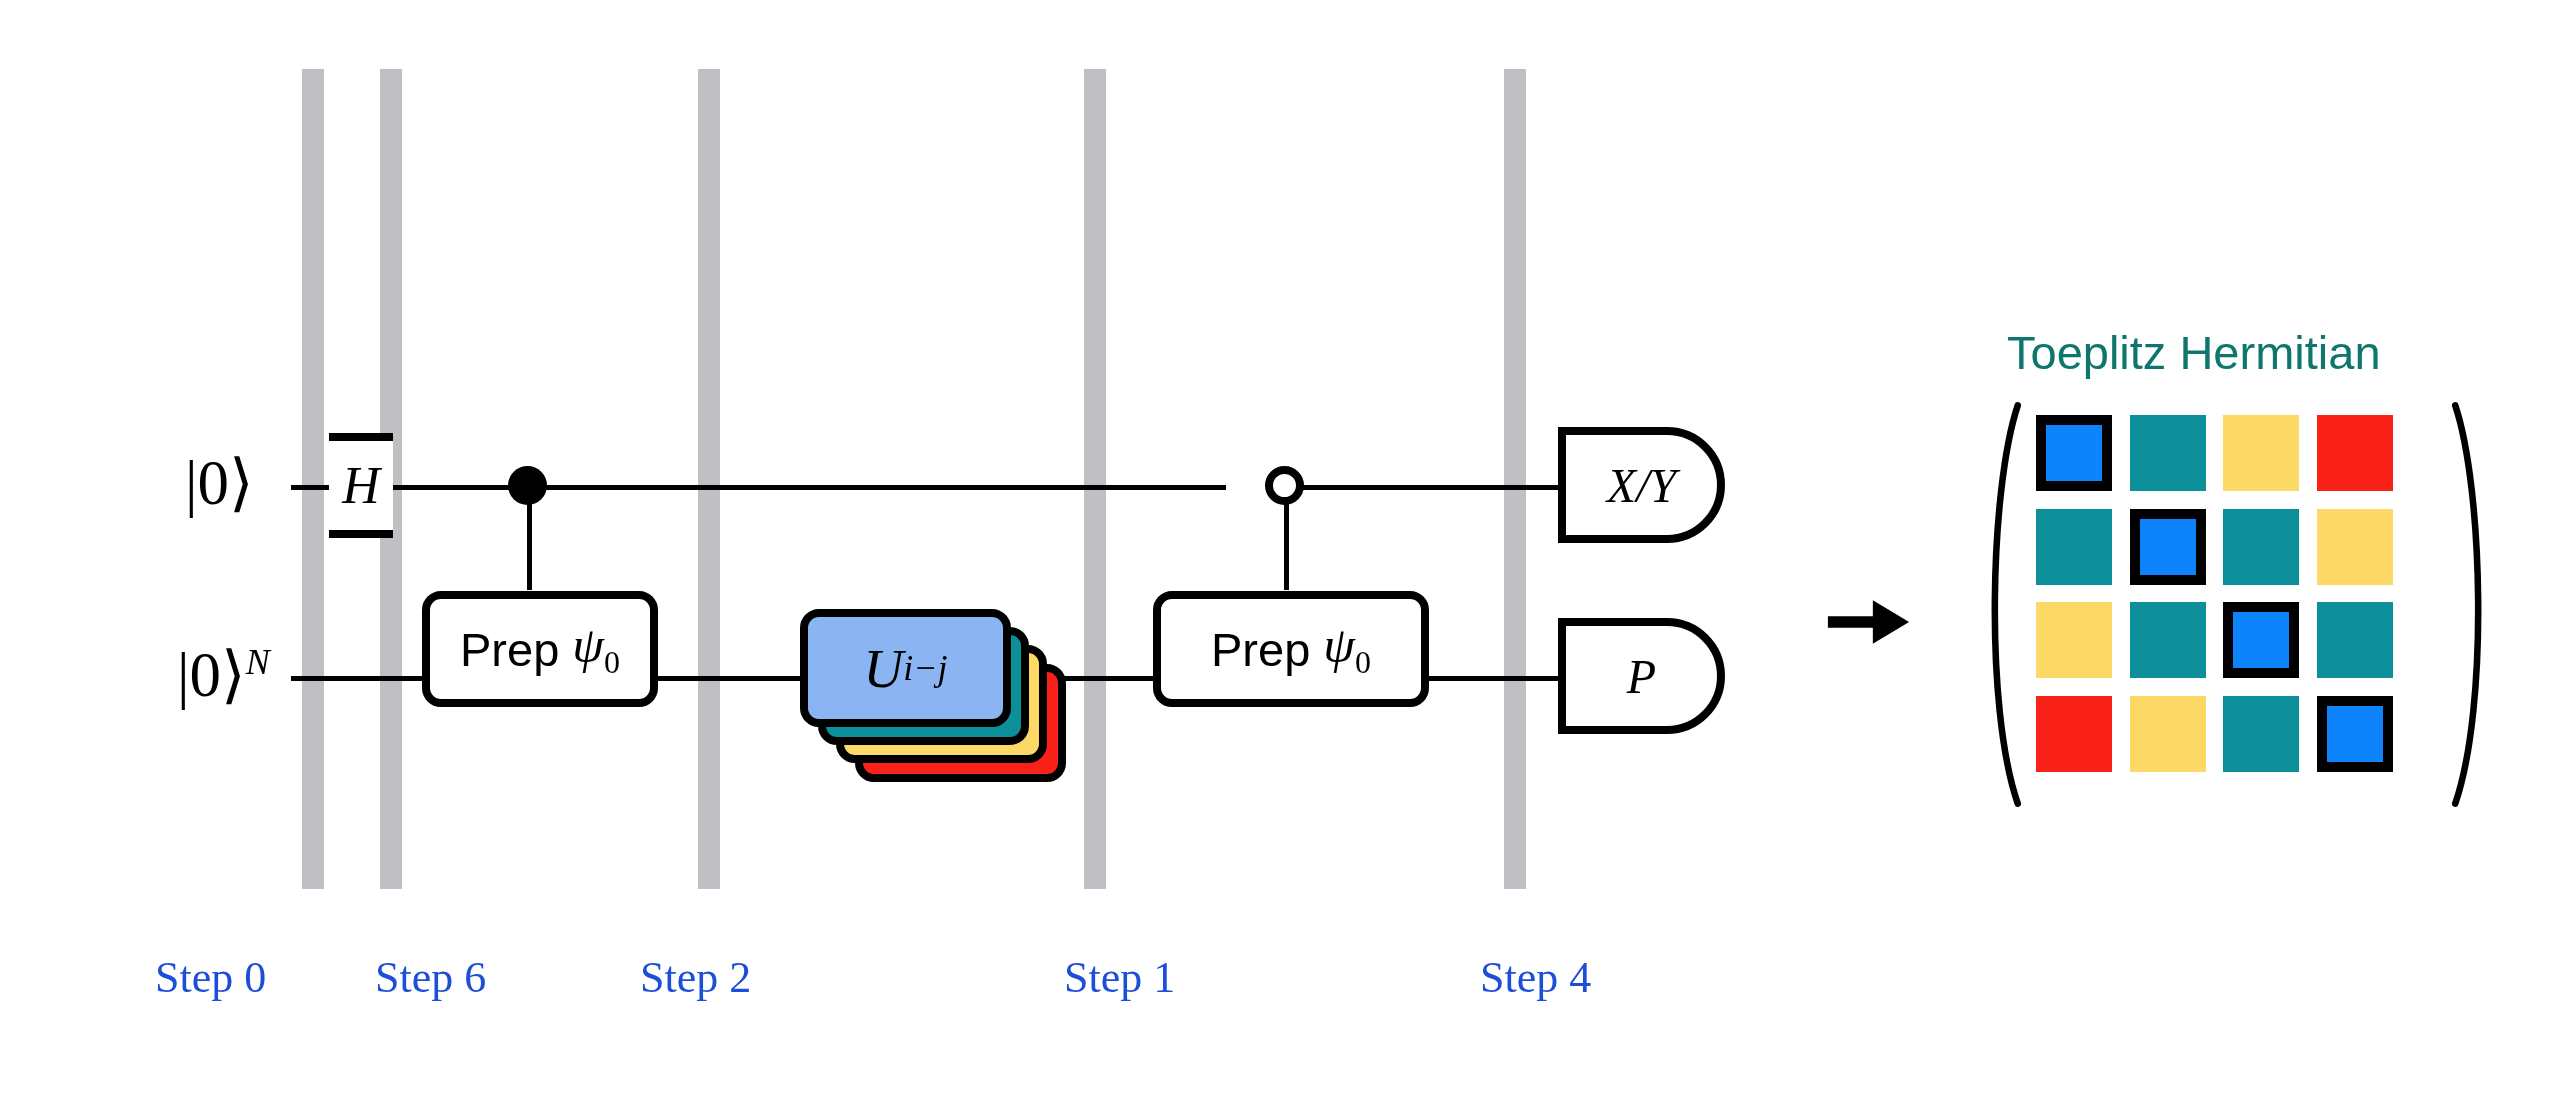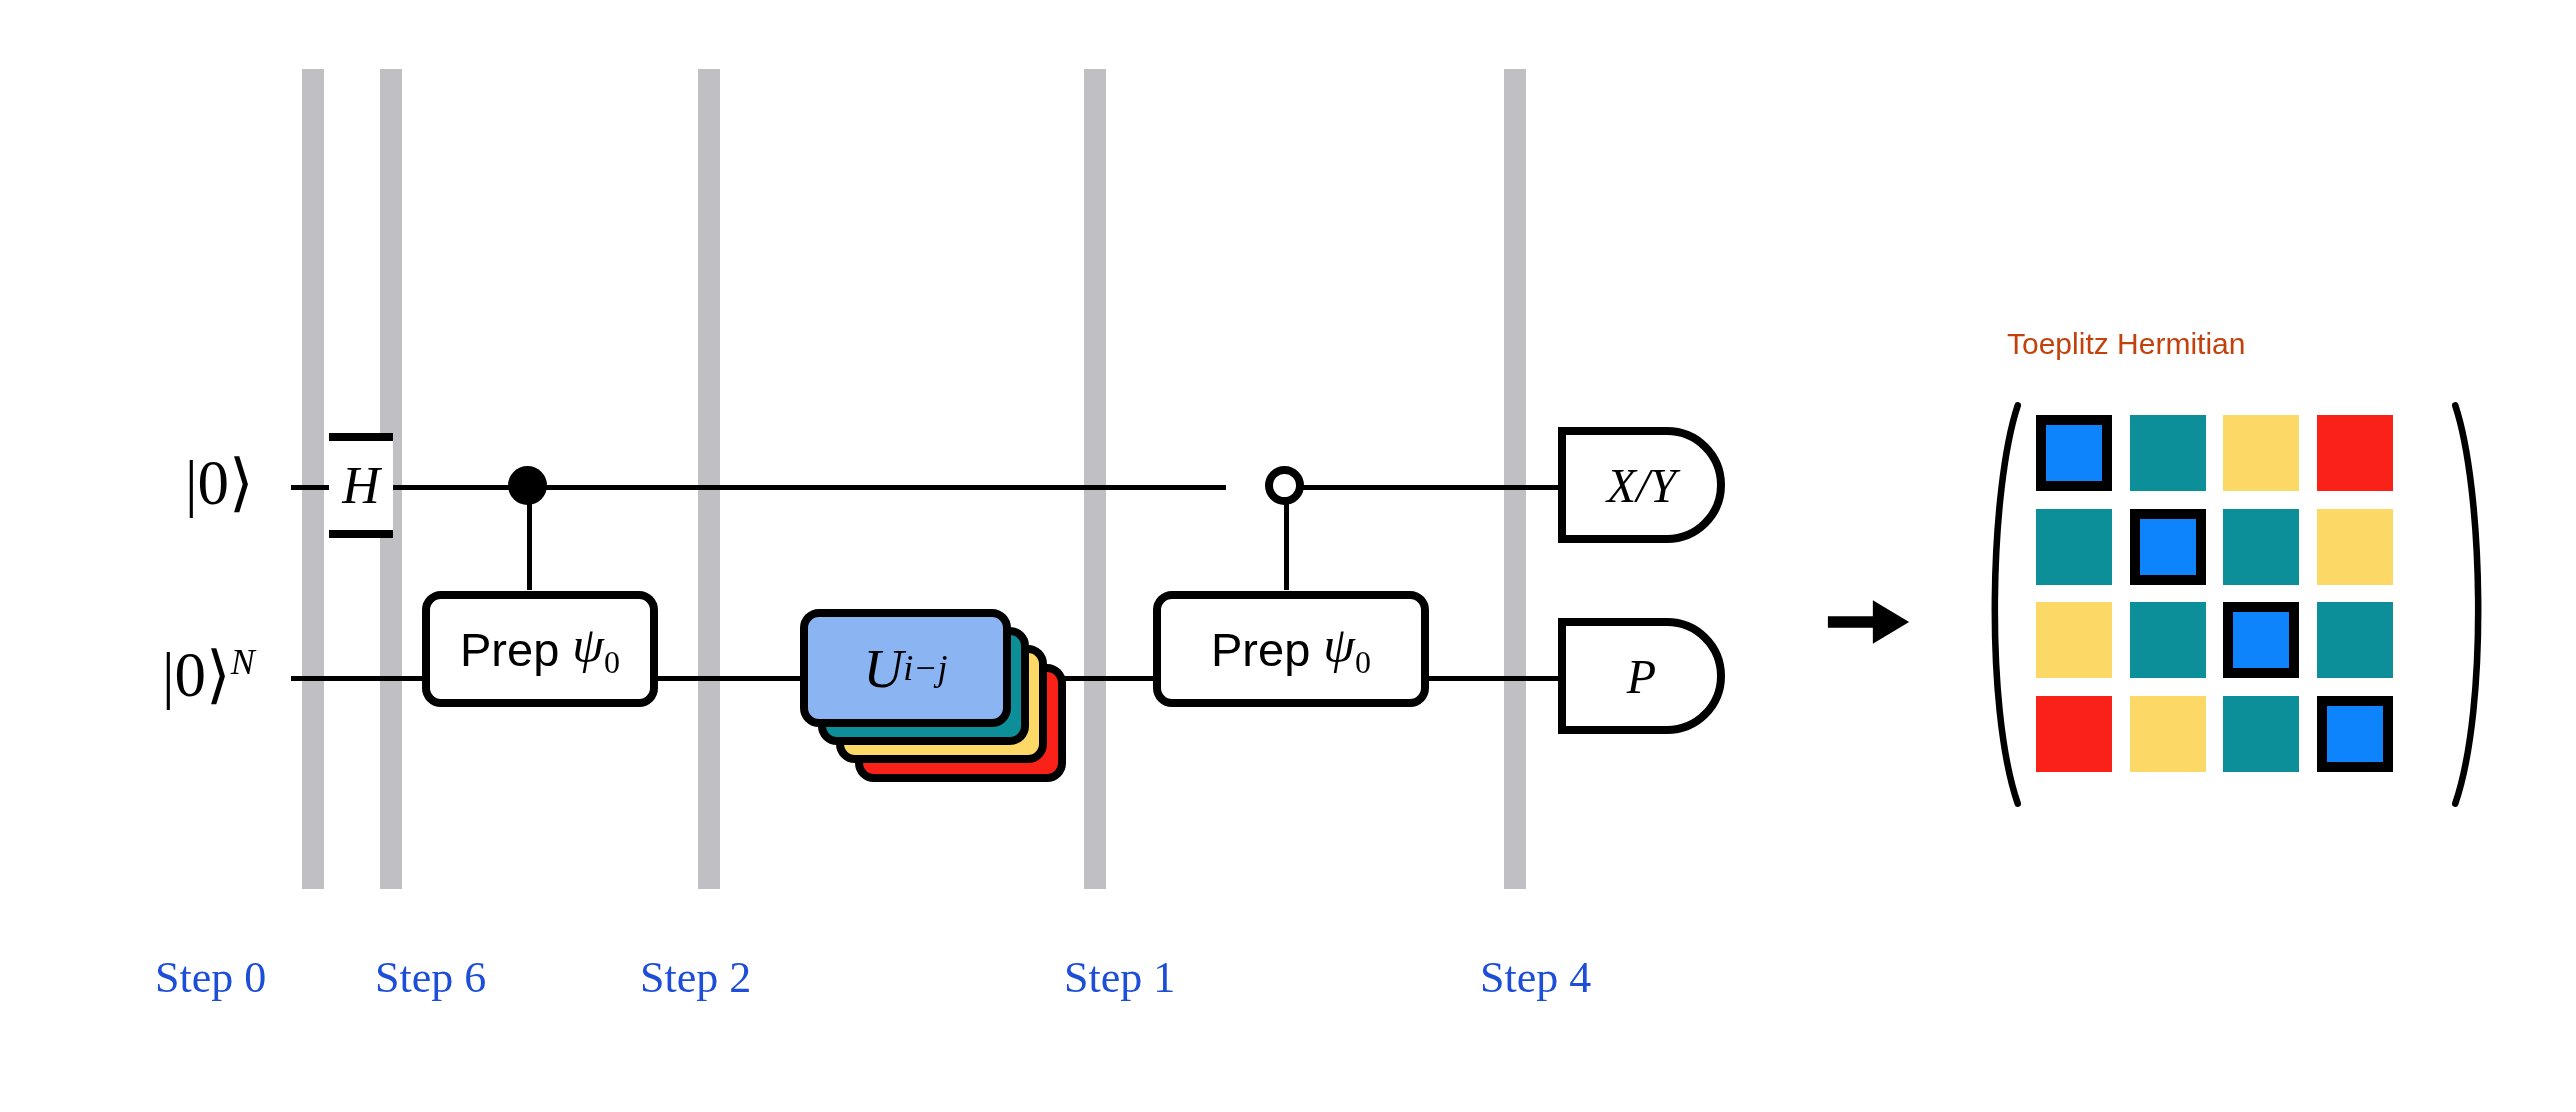--- a/index.html
+++ b/index.html
@@ -79,21 +79,21 @@
     position:absolute;color:#1d4ed8;
     font-family:"Liberation Serif",serif;
     font-size:44px;white-space:nowrap;line-height:1;
   }
 
   
   .arrow{position:absolute;}
 
   
   .matrix-title{
-    position:absolute;color:#c2410c;font-size:30px;
+    position:absolute;color:#0f766e;font-size:47px;
     white-space:nowrap;line-height:1;
   }
   .matrix-grid{position:absolute;display:grid;gap:17.5px;}
   .cell{width:76px;height:76px;box-sizing:border-box;}
   .cell.diag{border:10.2px solid #000;}
   .paren{position:absolute;}
 </style>
 </head>
 <body>
 
@@ -110,21 +110,21 @@
   <div class="wire" style="left:1302px;top:485px;width:256px;"></div>
 
   <div class="wire" style="left:291px;top:676px;width:131px;"></div>
   <div class="wire" style="left:658px;top:676px;width:149px;"></div>
   <div class="wire" style="left:1011px;top:676px;width:142px;"></div>
   <div class="wire" style="left:1429px;top:676px;width:129px;"></div>
 
   <div class="ket" style="left:185px;top:452px;">
     <span>|0⟩</span>
   </div>
-  <div class="ket" style="left:162px;top:644px;">
+  <div class="ket" style="left:177px;top:644px;">
     <span>|0⟩</span><span class="sup">N</span>
   </div>
 
   <div class="h-gate" style="left:329px;top:433px;width:64px;height:105px;">
     <span>H</span>
   </div>
 
   <div class="ctrl-link" style="left:527px;top:485px;height:105px;"></div>
   <div class="ctrl-dot" style="left:508px;top:466px;width:39px;height:39px;"></div>
 

